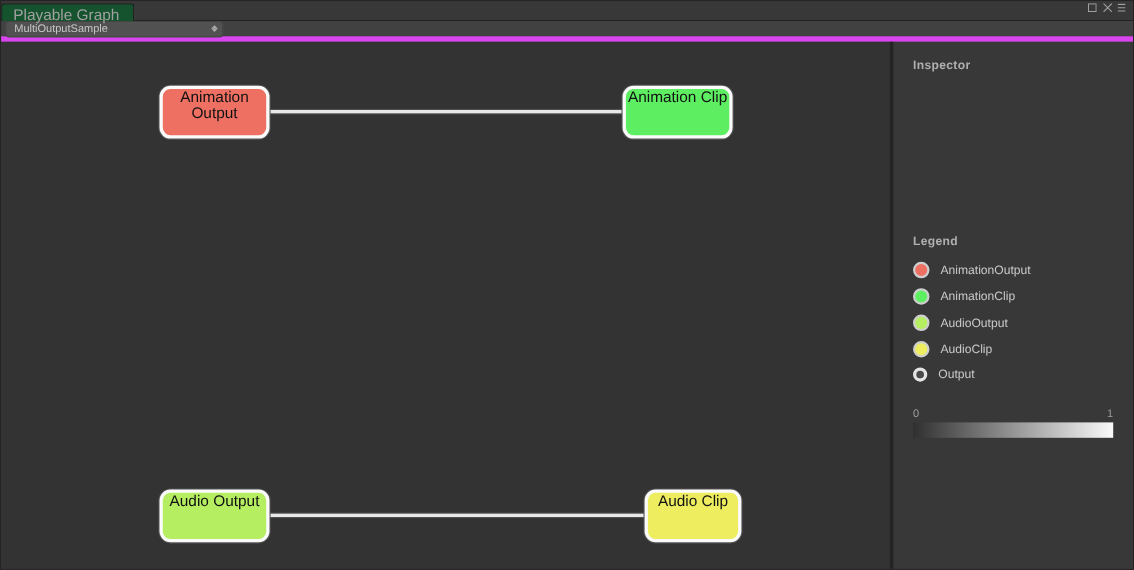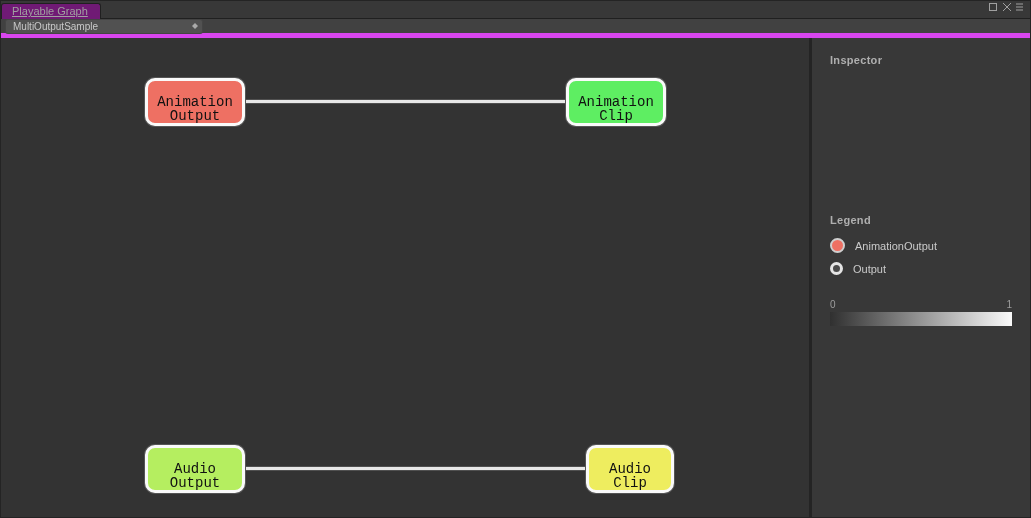--- a/index.html
+++ b/index.html
@@ -11,25 +11,25 @@
       overflow: hidden; position: relative;
       border: 1px solid #242424;
     }
     
     .tab-strip {
       height: 17px; background: #383838;
       display: flex; align-items: flex-end;
       position: relative;
     }
     .win-tab {
-      background: #701a75; border: 1px solid #202020; border-bottom: none;
+      background: #14532d; border: 1px solid #202020; border-bottom: none;
       border-radius: 3px 3px 0 0;
       padding: 1px 12px 0 10px; height: 16px;
-      font-size: 11px; color: #a0a0a0;
-      position: relative; top: 1px; text-decoration: underline;
+      font-size: 14px; color: #a0a0a0;
+      position: relative; top: 1px;
     }
     .win-ctrls {
       position: absolute; right: 4px; top: 1px;
       display: flex; gap: 4px; align-items: center;
     }
     .win-ctrl { width: 10px; height: 10px; display: flex; align-items: center; justify-content: center; }
     .win-ctrl svg { display: block; }
     .toolbar {
       height: 20px; background: #414141;
       border-top: 1px solid #202020;
@@ -57,23 +57,23 @@
     }
     .canvas {
       flex: 1; background: #333333; position: relative;
       border-right: 3px solid #242424;
     }
     
     .node {
       position: absolute;
       width: 100px; height: 48px;
       border: 3px solid #fafafa; border-radius: 10px;
-      display: flex; align-items: flex-end; justify-content: center;
+      display: flex; align-items: flex-start; justify-content: center;
       text-align: center; line-height: 14px;
-      font-size: 14px; color: #111; font-family: Liberation Mono, monospace;
+      font-size: 14px; color: #111; font-family: Liberation Sans, sans-serif;
       box-shadow: 0 0 0 1px #555;
     }
     .node.red    { background: #ee7063; }
     .node.green  { background: #5eee62; }
     .node.lime   { background: #b5ee60; }
     .node.yellow { background: #eeed5f; }
     .edge {
       position: absolute; height: 3px; background: #e8e8e8;
       box-shadow: 0 0 0 1px #505050;
     }
@@ -169,20 +169,32 @@
 
     <div class="spacer"></div>
 
     <h3>Legend</h3>
     <div class="legend-items">
       <div class="legend-item">
         <span class="swatch red"></span>
         <span>AnimationOutput</span>
       </div>
       <div class="legend-item">
+        <span class="swatch green"></span>
+        <span>AnimationClip</span>
+      </div>
+      <div class="legend-item">
+        <span class="swatch lime"></span>
+        <span>AudioOutput</span>
+      </div>
+      <div class="legend-item">
+        <span class="swatch yellow"></span>
+        <span>AudioClip</span>
+      </div>
+      <div class="legend-item">
         <span class="swatch playing"></span>
         <span>Output</span>
       </div>
     </div>
 
     <div class="slider-labels">
       <span>0</span>
       <span>1</span>
     </div>
     <div class="gradient"></div>

